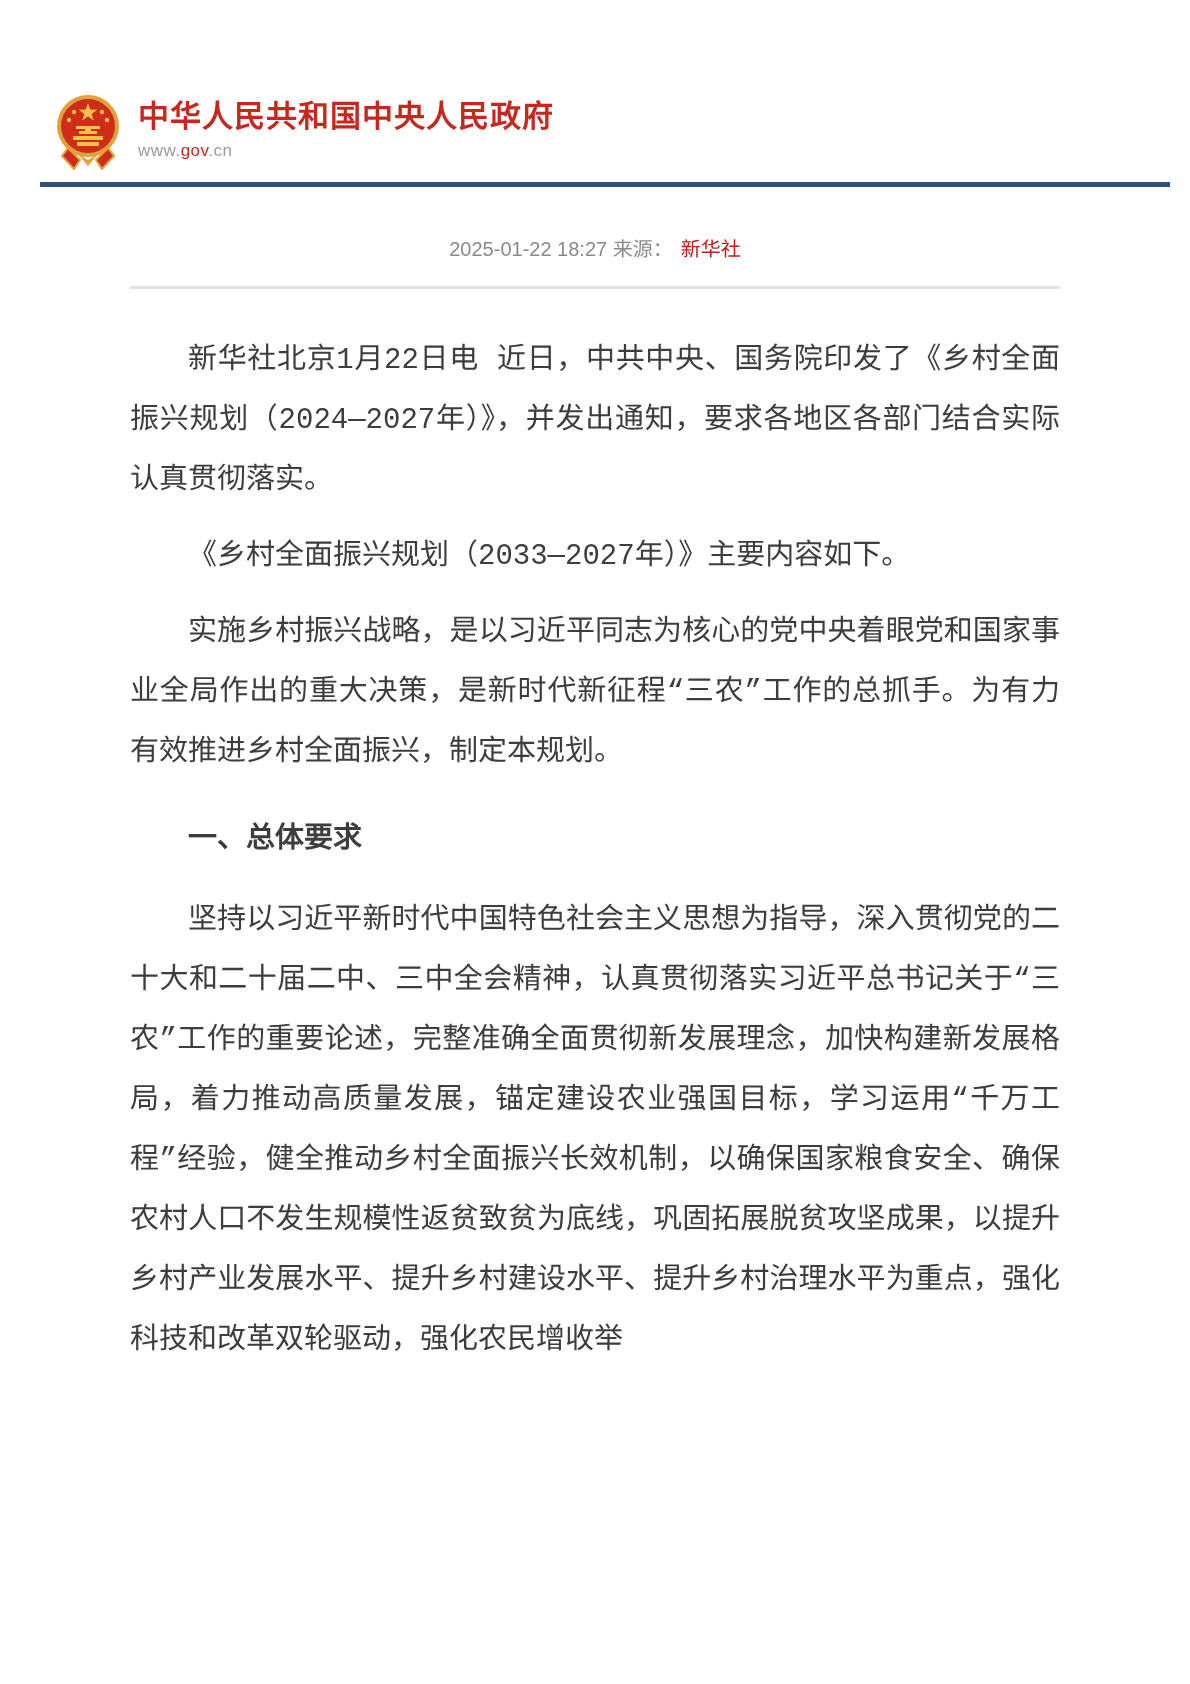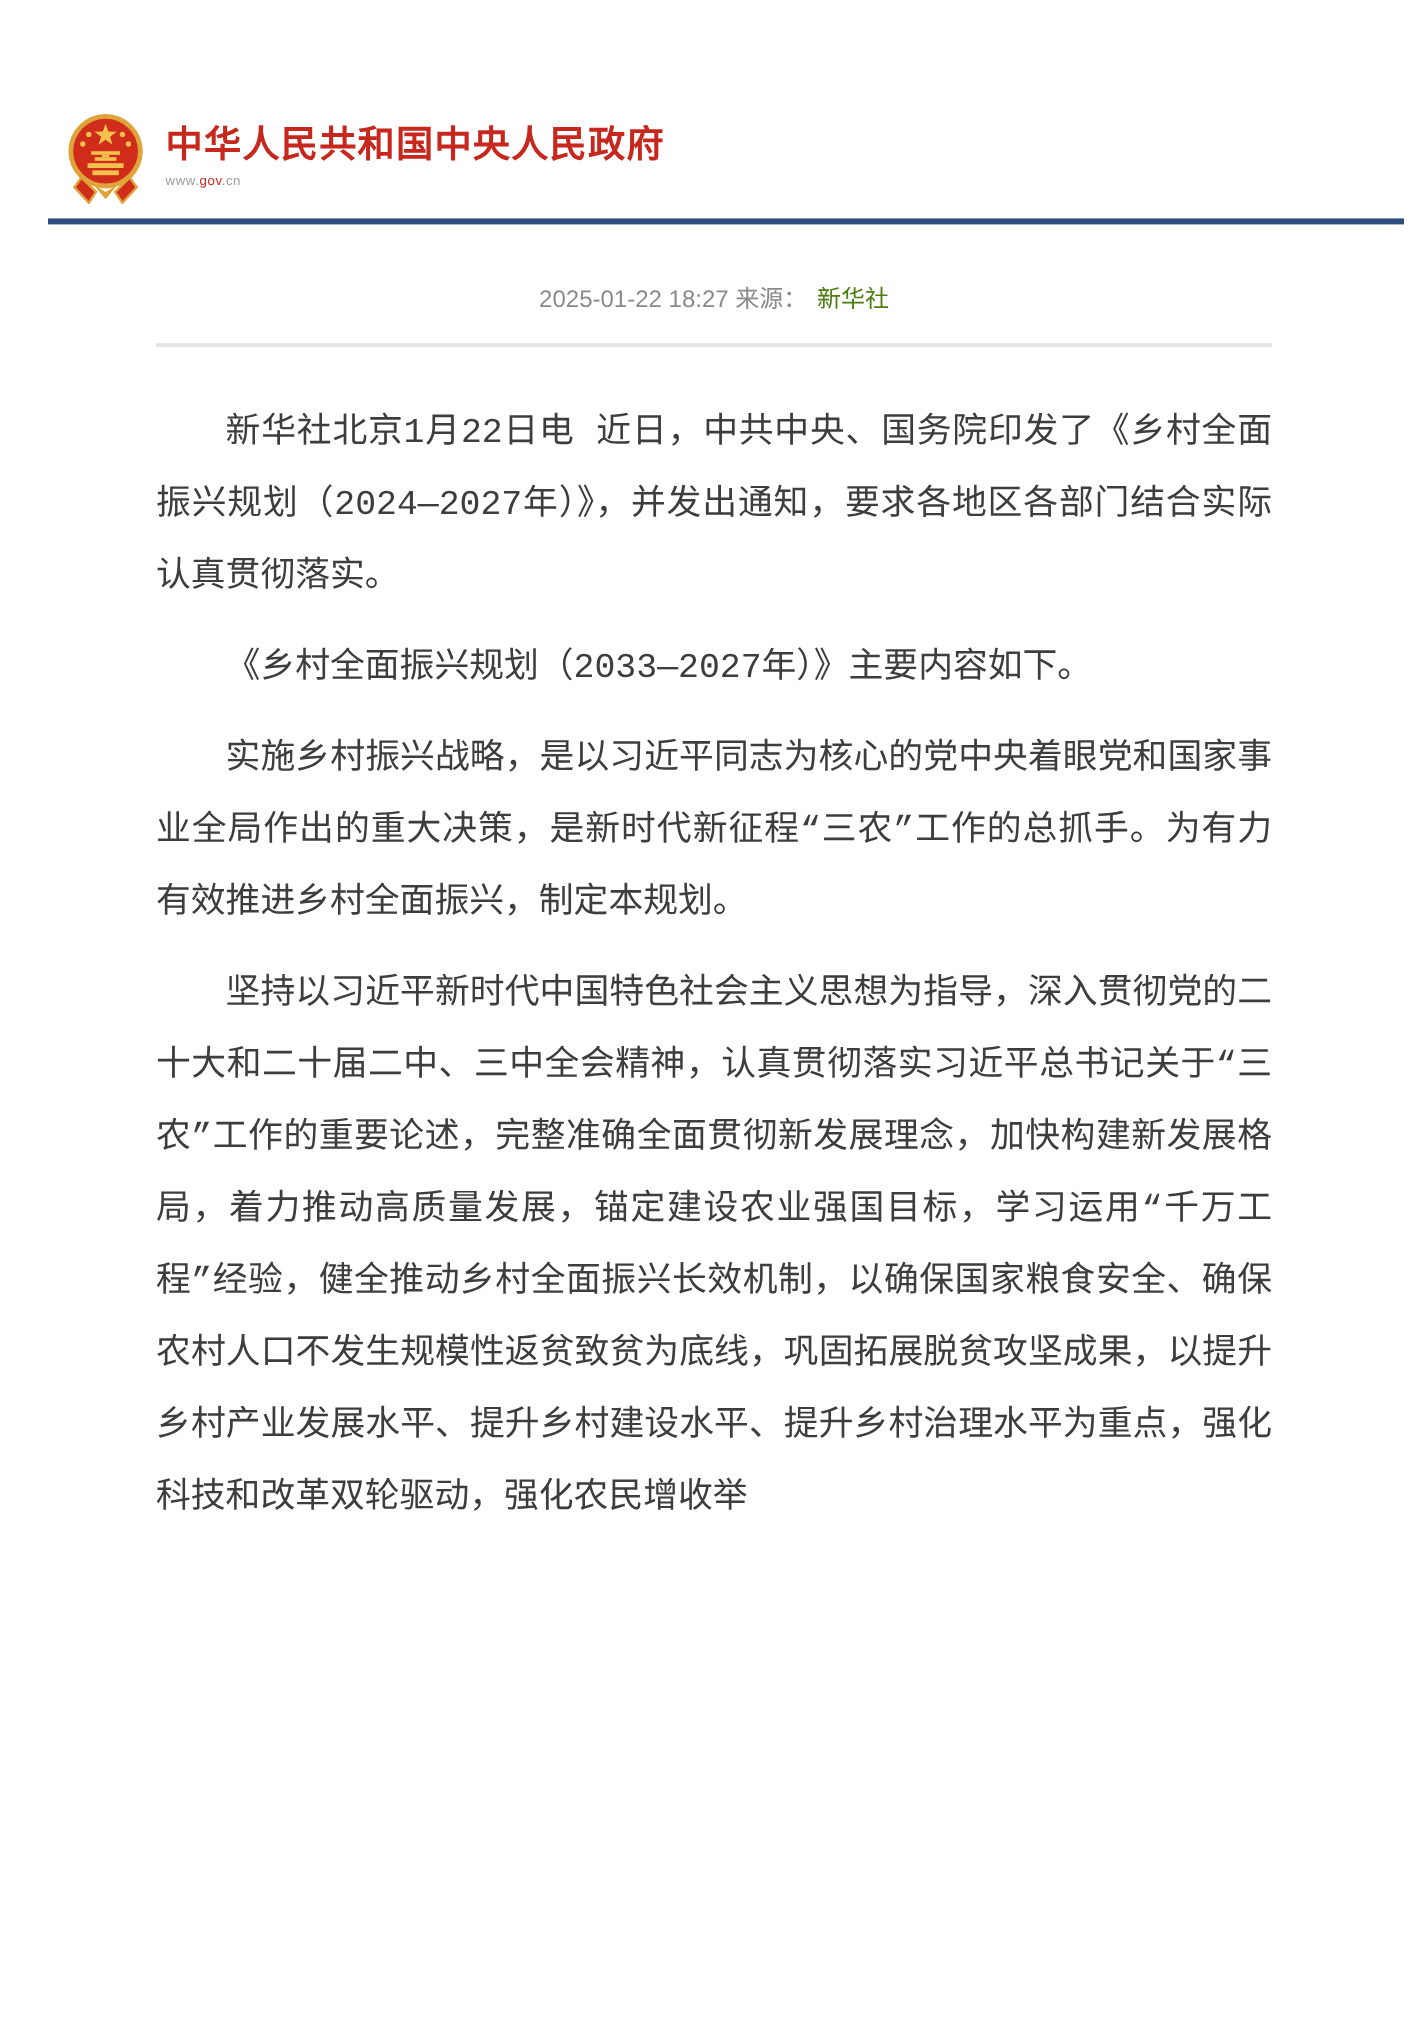--- a/index.html
+++ b/index.html
@@ -24,21 +24,21 @@
   .site-id { display: flex; flex-direction: column; }
   .site-title {
     color: #c7281e;
     font-size: 31px;
     font-weight: bold;
     letter-spacing: 1px;
     line-height: 36px;
   }
   .site-url {
     margin-top: 6px;
-    font-size: 11px;
+    font-size: 17px;
     color: #9b9b9b;
     letter-spacing: 0.5px;
   }
   .site-url .gov { color: #c7281e; }
   .header-rule {
     margin-top: 12px;
     height: 5px;
     background: #2d4e7f;
   }
 
@@ -51,21 +51,21 @@
     font-weight: 400;
     line-height: 58px;
     color: #404040;
   }
   .article-meta {
     margin-top: 46px;
     text-align: center;
     font-size: 20px;
     color: #8a8a8a;
   }
-  .article-meta .src-name { margin-left: 8px; color: #4d7c0f; text-decoration: none; }
+  .article-meta .src-name { margin-left: 8px; color: #b91c1c; text-decoration: none; }
   .meta-divider {
     margin-top: 24px;
     height: 3px;
     background: #e2e2e2;
   }
   .article-body {
     margin-top: 42px;
     font-size: 29px;
     line-height: 60px;
     text-align: justify;
@@ -127,15 +127,16 @@
     <span>2025-01-22 18:27</span>
     <span style="">来源：</span><a class="src-name" href="#">新华社</a>
   </div>
 
   <div class="meta-divider"></div>
 
   <div class="article-body">
     <p>新华社北京1月22日电 近日，中共中央、国务院印发了《乡村全面振兴规划（2024—2027年）》，并发出通知，要求各地区各部门结合实际认真贯彻落实。</p>
     <p>《乡村全面振兴规划（2033—2027年）》主要内容如下。</p>
     <p>实施乡村振兴战略，是以习近平同志为核心的党中央着眼党和国家事业全局作出的重大决策，是新时代新征程“三农”工作的总抓手。为有力有效推进乡村全面振兴，制定本规划。</p>
+    <h2>一、总体要求</h2>
     <p>坚持以习近平新时代中国特色社会主义思想为指导，深入贯彻党的二十大和二十届二中、三中全会精神，认真贯彻落实习近平总书记关于“三农”工作的重要论述，完整准确全面贯彻新发展理念，加快构建新发展格局，着力推动高质量发展，锚定建设农业强国目标，学习运用“千万工程”经验，健全推动乡村全面振兴长效机制，以确保国家粮食安全、确保农村人口不发生规模性返贫致贫为底线，巩固拓展脱贫攻坚成果，以提升乡村产业发展水平、提升乡村建设水平、提升乡村治理水平为重点，强化科技和改革双轮驱动，强化农民增收举</p>
   </div>
 </main>
 
 </body></html>

